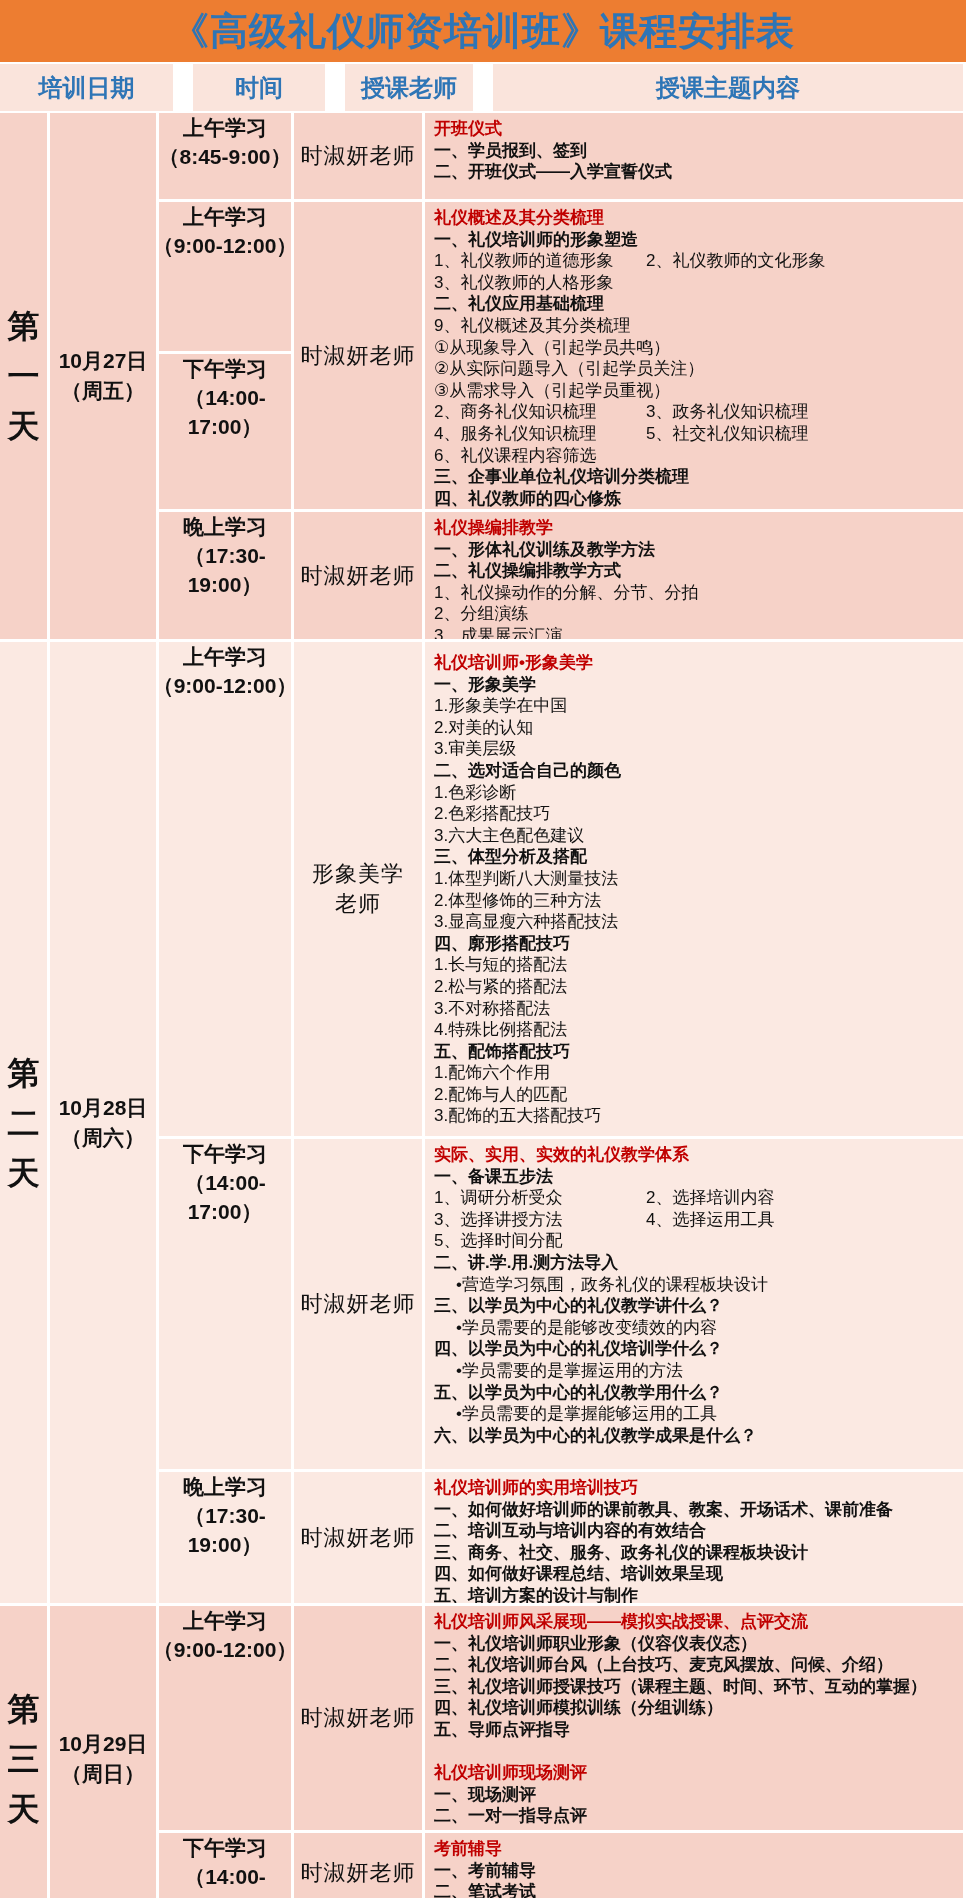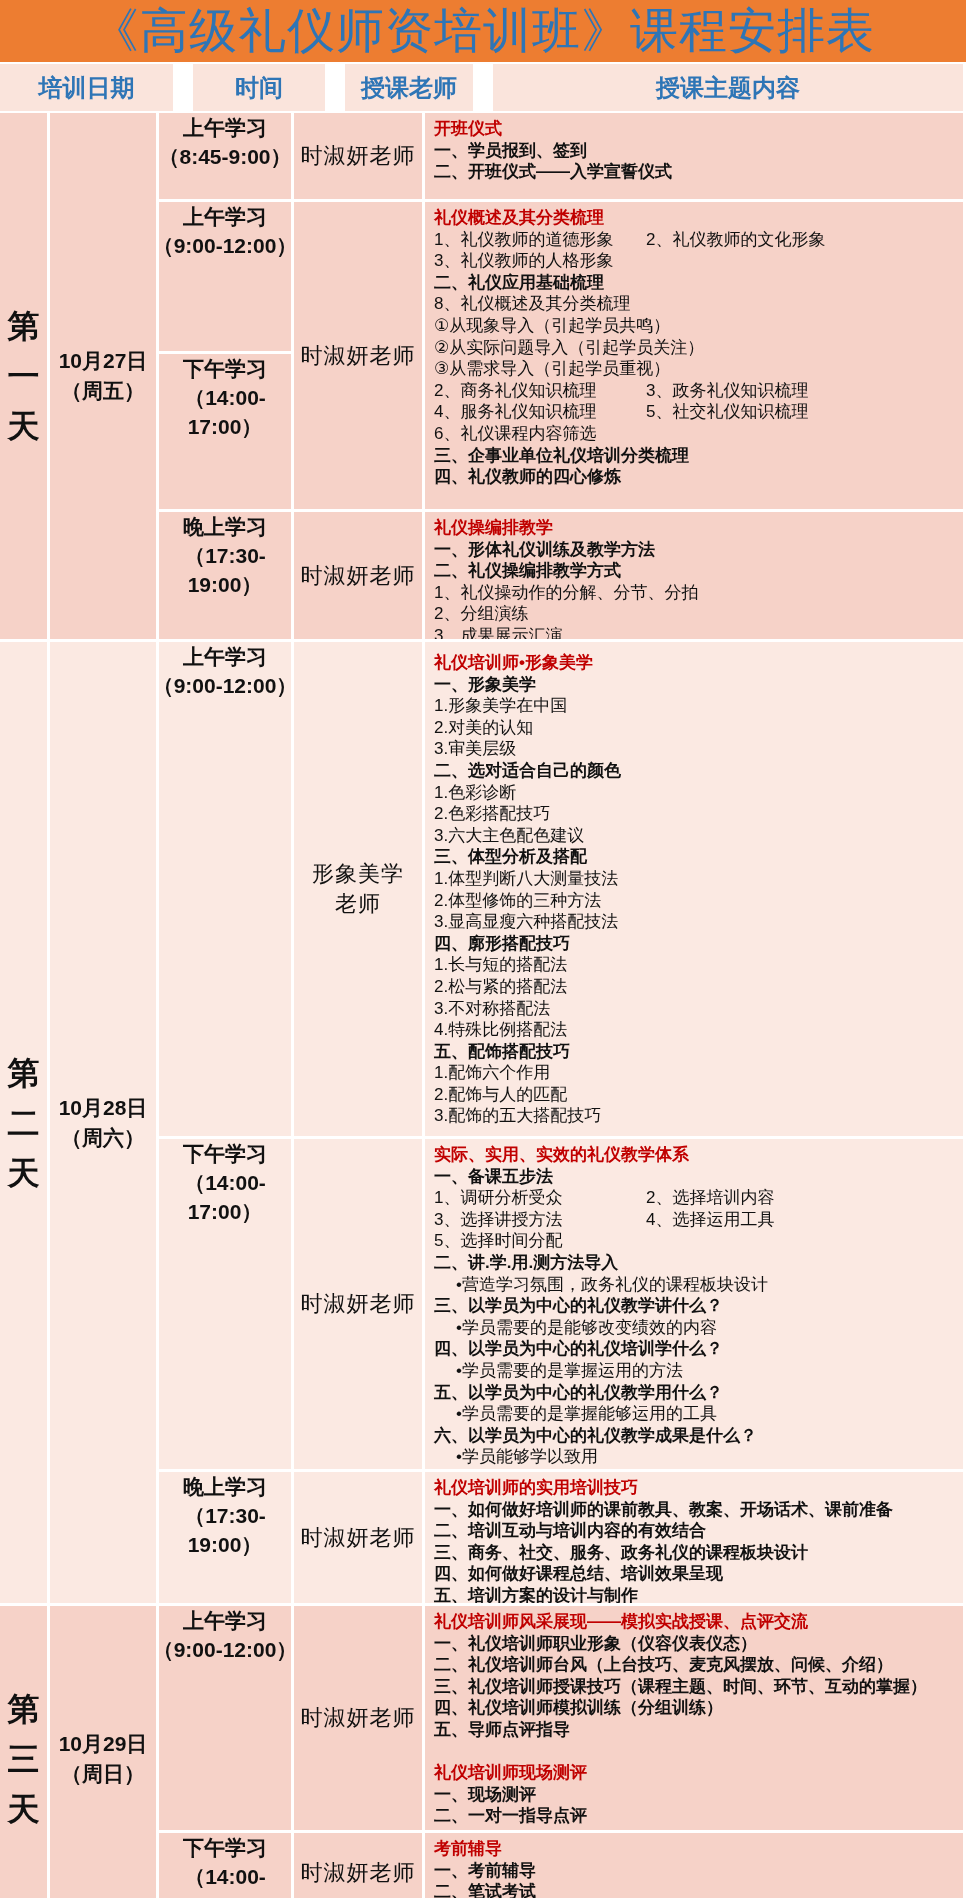--- a/index.html
+++ b/index.html
@@ -20,21 +20,21 @@
   }
   .page{width:966px;height:1898px;background:#ffffff}
 
   
   .title-bar{
     width:966px;height:62px;background:var(--orange);
     display:flex;align-items:center;justify-content:center;
     margin-bottom:2px;
   }
   .title-bar .title{
-    color:var(--blue);font-size:48px;font-weight:normal;letter-spacing:1px;
+    color:var(--blue);font-size:38px;font-weight:bold;letter-spacing:1px;
     white-space:nowrap;
   }
 
   
   .header-row{
     width:963px;height:47px;margin-bottom:2px;
     display:grid;grid-template-columns:47px 106px 132px 128px 1fr;
     column-gap:20px;
   }
   .header-cell{
@@ -135,27 +135,28 @@
     <div class="cell dark c-time g-r3 g-c3">
         <div class="ln">下午学习</div>
         <div class="ln">（14:00-</div>
         <div class="ln">17:00）</div>
       </div>
     <div class="cell dark c-teacher g-r2-4 g-c4">
         <div class="ln">时淑妍老师</div>
       </div>
     <div class="cell dark c-content g-r2-4 g-c5">
         <div class="ln t">礼仪概述及其分类梳理</div>
+        <div class="ln h">一、礼仪培训师的形象塑造</div>
         <div class="ln">
           <span class="c1">1、礼仪教师的道德形象</span>
           <span>2、礼仪教师的文化形象</span>
         </div>
         <div class="ln">3、礼仪教师的人格形象</div>
         <div class="ln h">二、礼仪应用基础梳理</div>
-        <div class="ln">8、礼仪概述及其分类梳理</div>
+        <div class="ln">9、礼仪概述及其分类梳理</div>
         <div class="ln">①从现象导入（引起学员共鸣）</div>
         <div class="ln">②从实际问题导入（引起学员关注）</div>
         <div class="ln">③从需求导入（引起学员重视）</div>
         <div class="ln">
           <span class="c1">2、商务礼仪知识梳理</span>
           <span>3、政务礼仪知识梳理</span>
         </div>
         <div class="ln">
           <span class="c1">4、服务礼仪知识梳理</span>
           <span>5、社交礼仪知识梳理</span>
@@ -243,21 +244,20 @@
         <div class="ln">5、选择时间分配</div>
         <div class="ln h">二、讲.学.用.测方法导入</div>
         <div class="ln b">•营造学习氛围，政务礼仪的课程板块设计</div>
         <div class="ln h">三、以学员为中心的礼仪教学讲什么？</div>
         <div class="ln b">•学员需要的是能够改变绩效的内容</div>
         <div class="ln h">四、以学员为中心的礼仪培训学什么？</div>
         <div class="ln b">•学员需要的是掌握运用的方法</div>
         <div class="ln h">五、以学员为中心的礼仪教学用什么？</div>
         <div class="ln b">•学员需要的是掌握能够运用的工具</div>
         <div class="ln h">六、以学员为中心的礼仪教学成果是什么？</div>
-        <div class="ln b">•学员能够学以致用</div>
       </div>
 
     <div class="cell light c-time g-r7 g-c3">
         <div class="ln">晚上学习</div>
         <div class="ln">（17:30-</div>
         <div class="ln">19:00）</div>
       </div>
     <div class="cell light c-teacher g-r7 g-c4">
         <div class="ln">时淑妍老师</div>
       </div>

